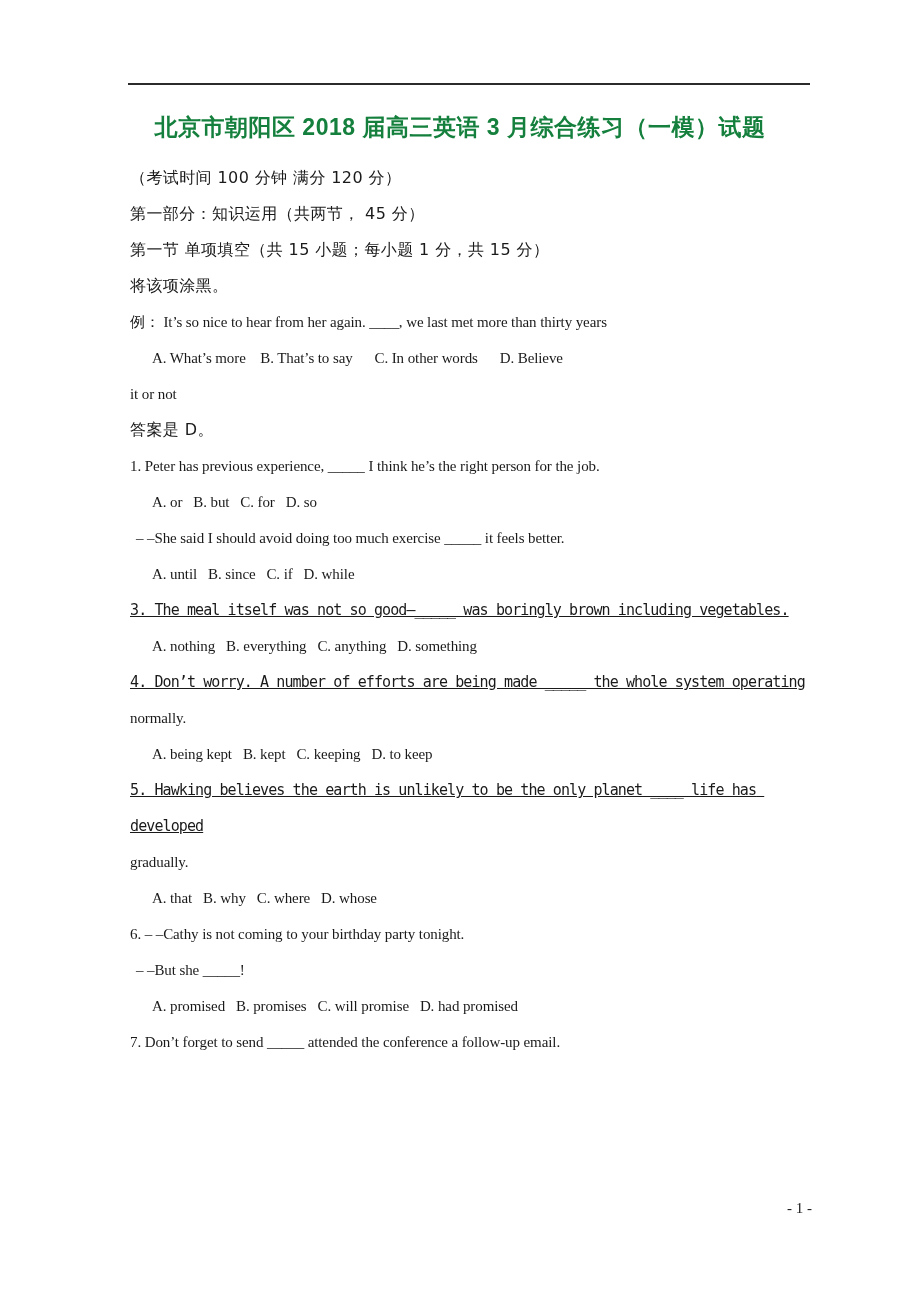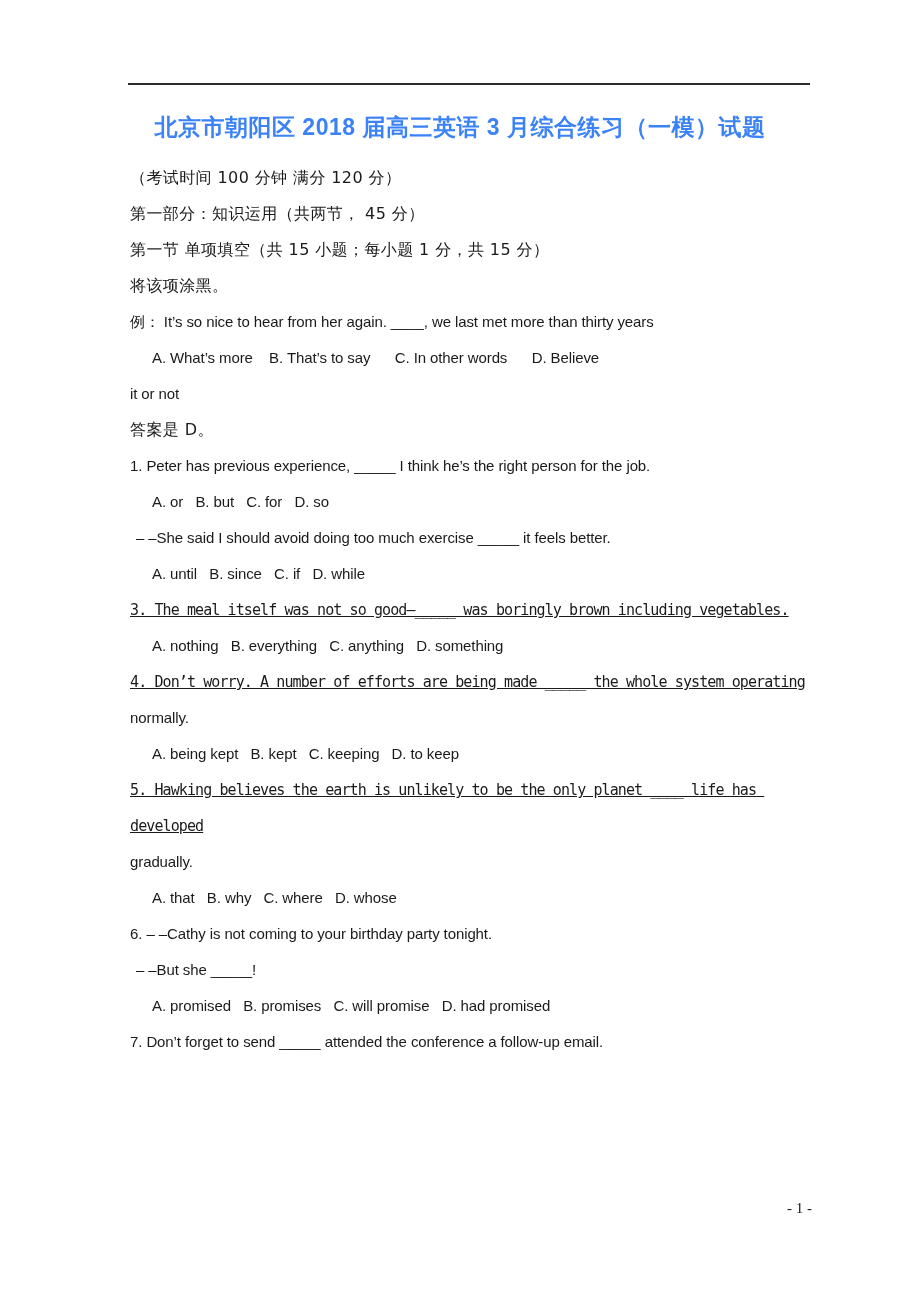--- a/index.html
+++ b/index.html
@@ -48,21 +48,21 @@
     line-height: 36px;
     white-space: pre-wrap;
     color: #1a1a1a;
   }
   .zh {
     font-family: "DejaVu Sans", "Liberation Sans", sans-serif;
     font-size: 16px;
     letter-spacing: 0.4px;
   }
   .en {
-    font-family: Liberation Sans, sans-serif;
+    font-family: Liberation Serif, serif;
     font-size: 15px;
     letter-spacing: -0.1px;
   }
   .en-tight {
     font-family: "DejaVu Sans Mono", "Liberation Mono", monospace;
     font-size: 15px;
     letter-spacing: -0.9px;
     text-decoration: underline;
   }
   .opts {
@@ -87,21 +87,21 @@
     color: #1a1a1a;
   }
 </style>
 </head>
 <body>
 
 <div class="page">
 
   <div class="header-rule"></div>
 
-  <div class="doc-title" style="color: #3b82f6; text-align: center;">北京市朝阳区 2018 届高三英语 3 月综合练习（一模）试题</div>
+  <div class="doc-title" style="color: #15803d; text-align: center;">北京市朝阳区 2018 届高三英语 3 月综合练习（一模）试题</div>
 
   <div class="content">
 
     <div class="line zh">（考试时间 100 分钟 满分 120 分）</div>
     <div class="line zh">第一部分：知识运用（共两节， 45 分）</div>
     <div class="line zh">第一节 单项填空（共 15 小题；每小题 1 分，共 15 分）</div>
     <div class="line zh">将该项涂黑。</div>
 
     <div class="line en">例： It’s so nice to hear from her again. ____, we last met more than thirty years</div>
     <div class="line en opts">A. What’s more    B. That’s to say      C. In other words      D. Believe</div>

